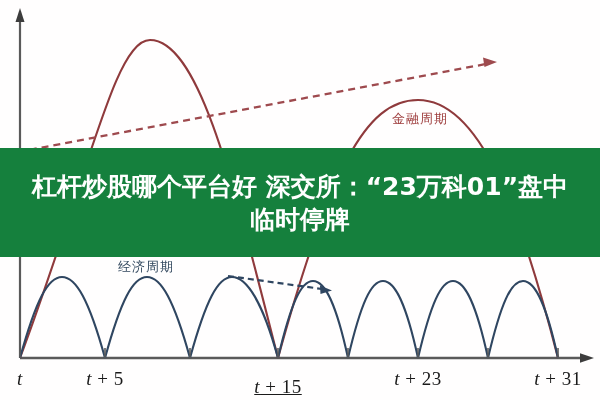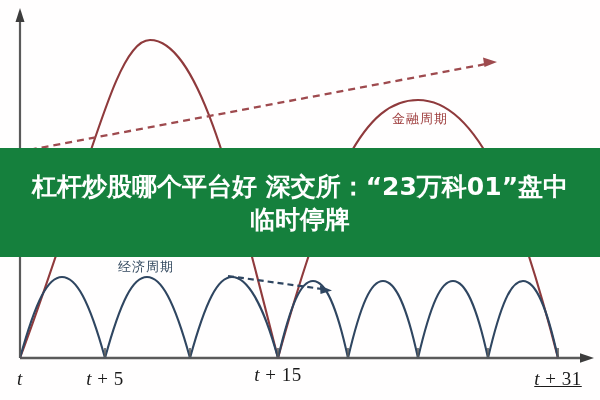--- a/index.html
+++ b/index.html
@@ -130,20 +130,21 @@
     </g>
 
   </svg>
 
   <div class="series-label" id="label-economic">经济周期</div>
 
   <div class="series-label" id="label-financial">金融周期</div>
 
   <div class="axis-tick-label" style="left:20px;  top:368px;"><span class="var">t</span></div>
   <div class="axis-tick-label" style="left:105px; top:368px;"><span class="var">t</span> + 5</div>
-  <div class="axis-tick-label" style="left:278px; top:364px;"><span class="var">t</span> + 15</div>
-  <div class="axis-tick-label" style="left:558px; top:368px;text-decoration:underline;"><span class="var">t</span> + 31</div>
+  <div class="axis-tick-label" style="left:278px; top:376px;text-decoration:underline;"><span class="var">t</span> + 15</div>
+  <div class="axis-tick-label" style="left:418px; top:368px;"><span class="var">t</span> + 23</div>
+  <div class="axis-tick-label" style="left:558px; top:368px;"><span class="var">t</span> + 31</div>
 
   <div id="overlay-banner">
     <div id="overlay-text">杠杆炒股哪个平台好 深交所：“23万科01”盘中临时停牌</div>
   </div>
 
 </div>
 
 </body></html>

